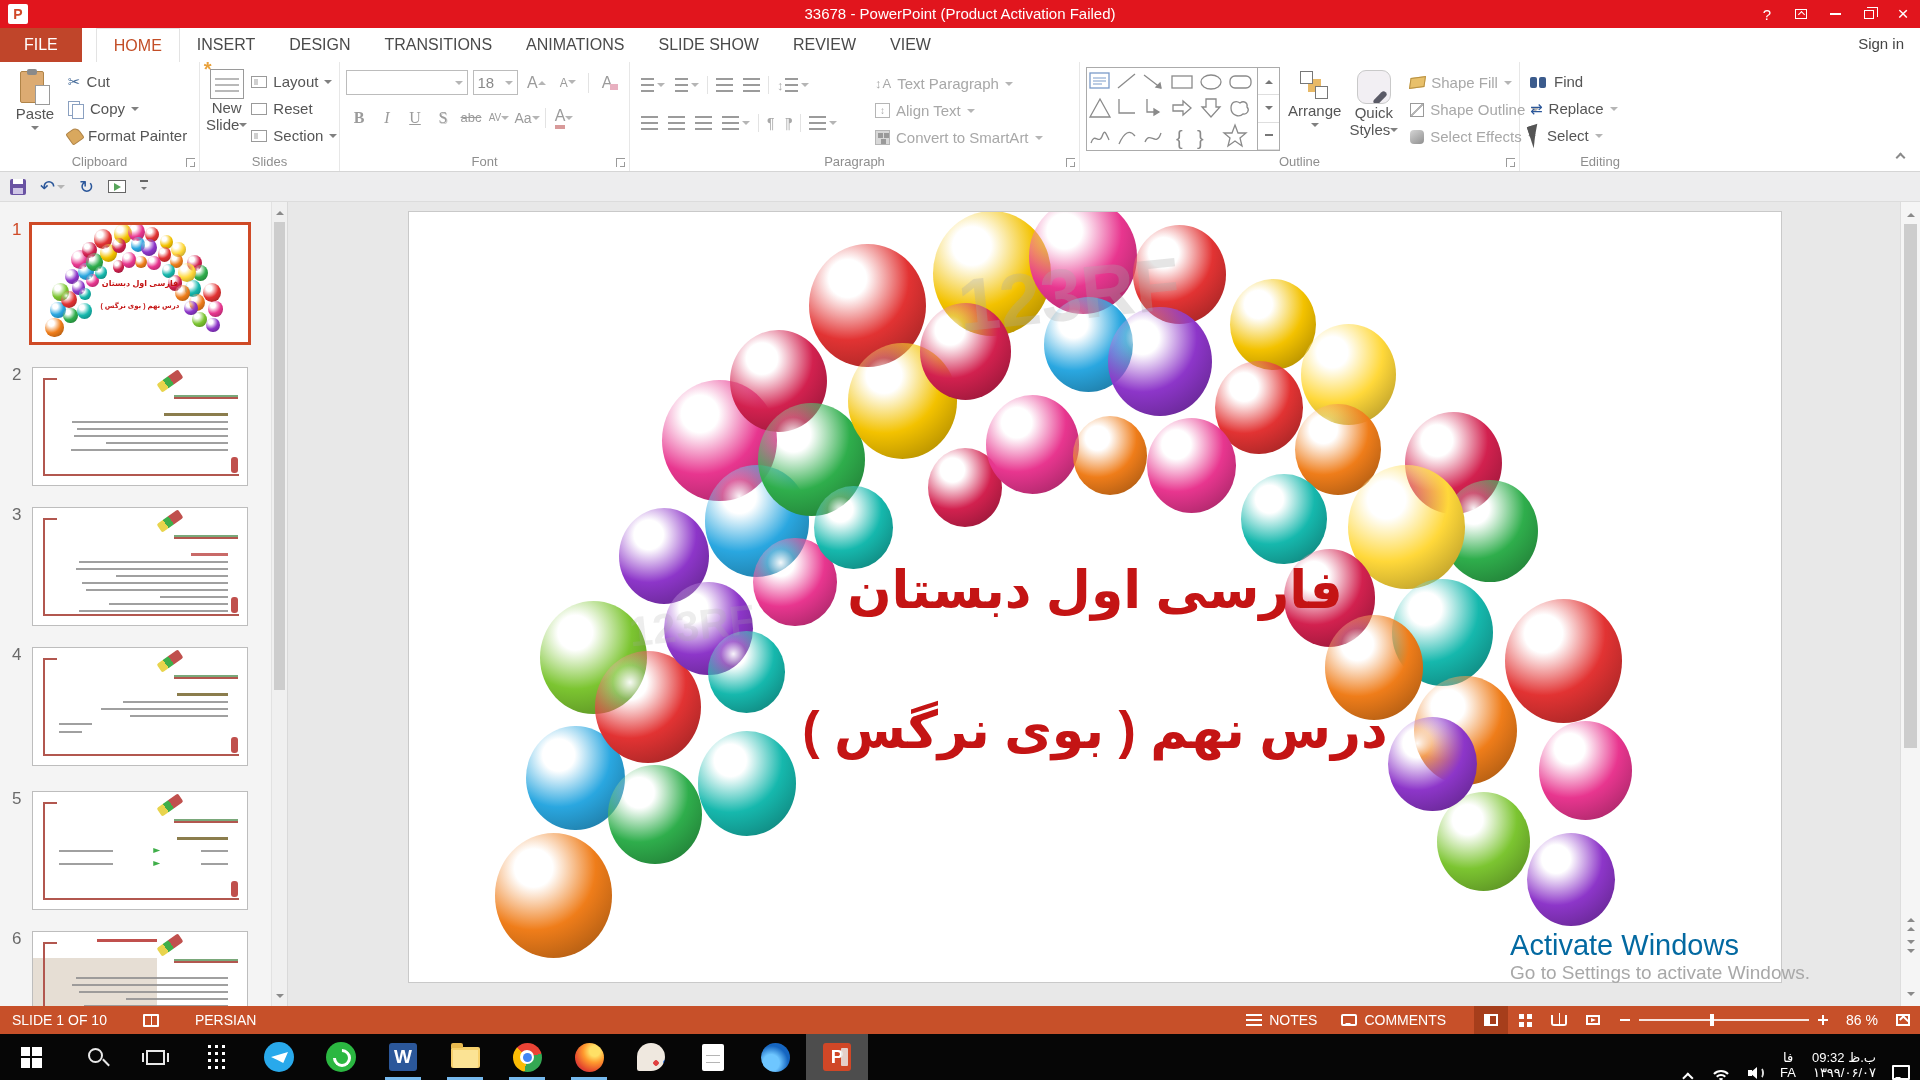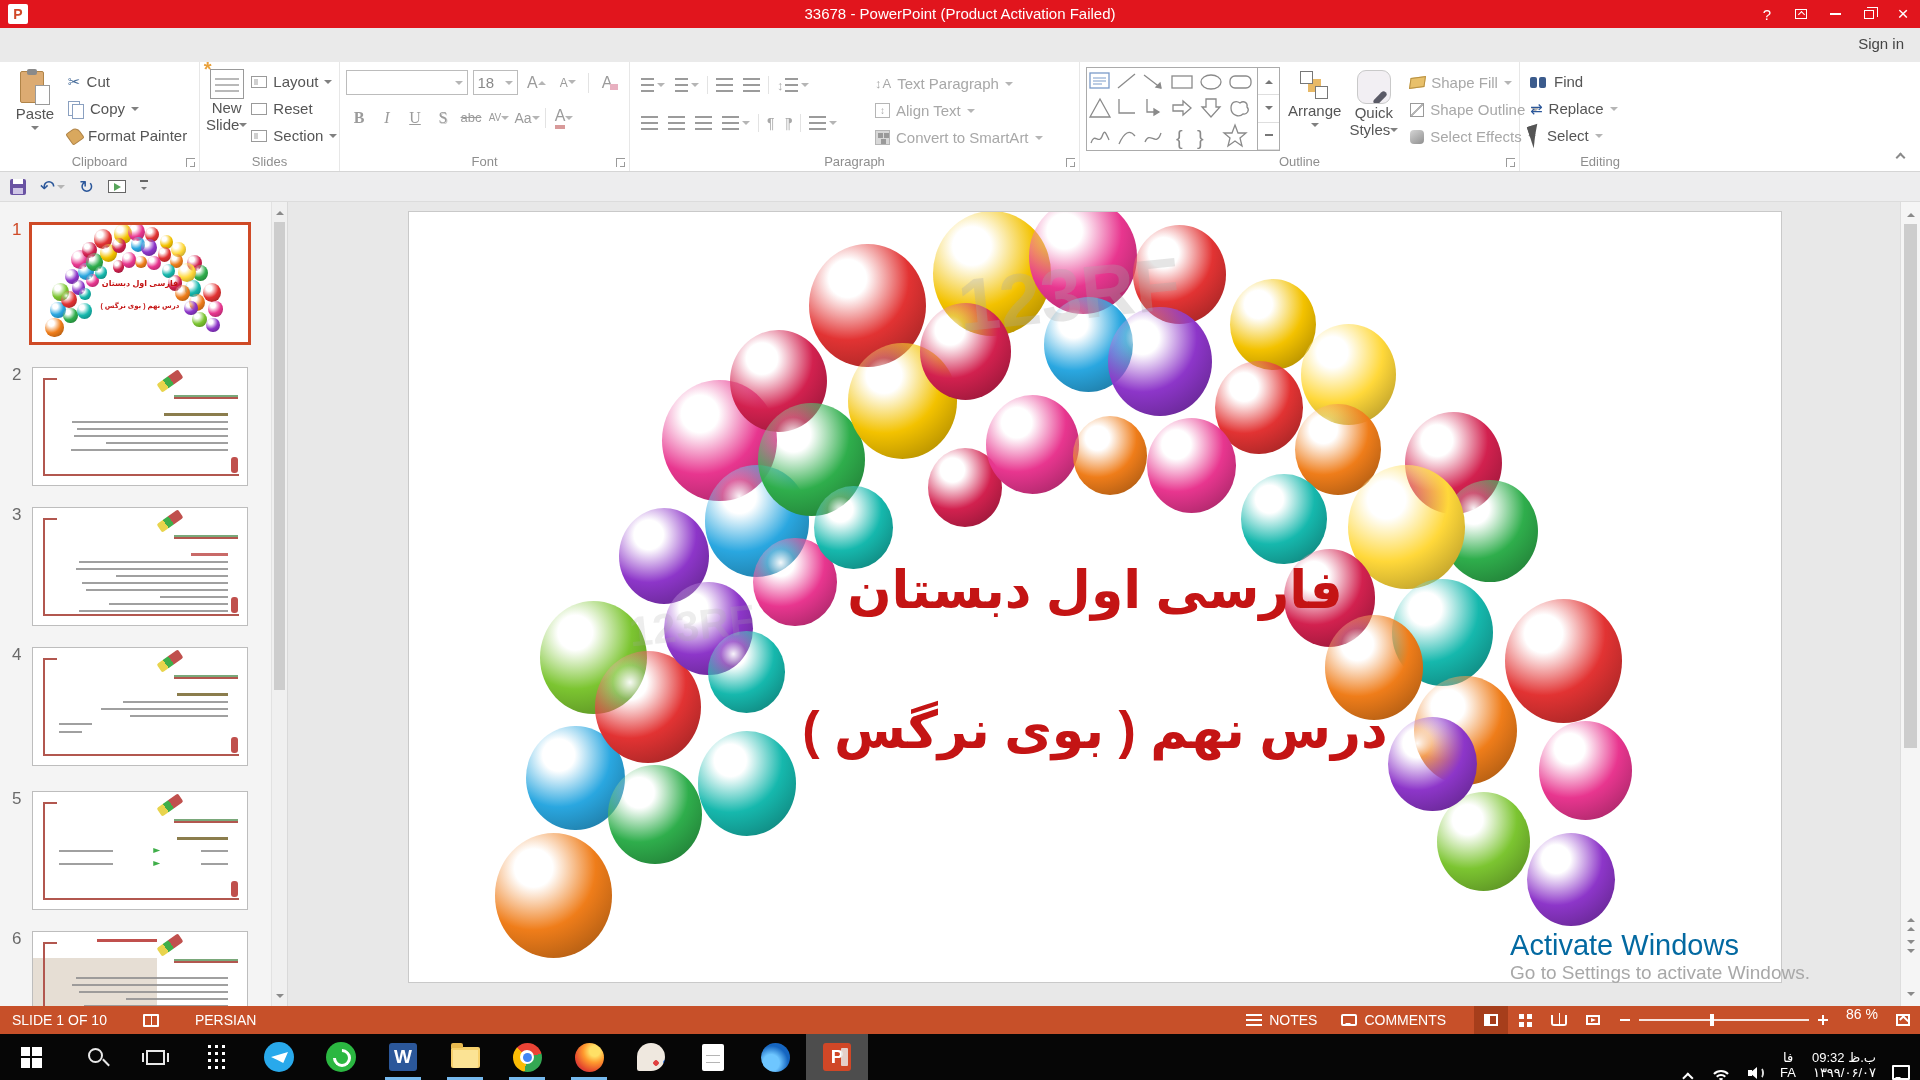--- a/index.html
+++ b/index.html
@@ -131,21 +131,21 @@
 .vscroll{position:absolute;right:0;top:202px;bottom:74px;width:20px;background:#f5f5f5;border-left:1px solid #ddd}
 .vthumb{position:absolute;left:3px;right:3px;top:22px;height:524px;background:#cdcdcd}
 .dbl{position:absolute;left:0;right:0;height:24px;display:flex;flex-direction:column;align-items:center;justify-content:center;gap:1px}
 .t-u{width:0;height:0;border:4px solid transparent;border-bottom-color:#8a8a8a}
 .t-d{width:0;height:0;border:4px solid transparent;border-top-color:#8a8a8a}
 .collapse{position:absolute;right:12px;top:150px;width:16px;height:14px;display:flex;align-items:center;justify-content:center}
 .chev-up{width:7px;height:7px;border-left:2px solid #8a8a8a;border-top:2px solid #8a8a8a;transform:rotate(45deg)}
 
 .status{position:absolute;left:0;right:0;bottom:46px;height:28px;background:#c75029;color:#fff;display:flex;align-items:center;font-size:14px}
 .st-left{display:flex;align-items:center;gap:36px;padding-left:12px;flex:1}
-.st-right{display:flex;height:100%}
+.st-right{display:flex;align-items:center;height:100%}
 .st-item{display:flex;align-items:center;gap:7px;padding:0 12px;height:100%}
 .viewbtn{width:34px;height:100%;display:flex;align-items:center;justify-content:center}
 .viewbtn.active{background:#a63e1b}
 .book{width:16px;height:13px;border:2px solid #fff;border-radius:1px;position:relative}
 .book:before{content:"";position:absolute;left:50%;top:0;bottom:0;width:1px;background:#fff}
 .ico-notes{width:16px;height:12px;background:repeating-linear-gradient(to bottom,#fff 0 2px,transparent 2px 5px)}
 .ico-comm{width:16px;height:12px;border:2px solid #fff;border-radius:2px;position:relative}
 .ico-comm:before{content:"";position:absolute;left:2px;bottom:-5px;border:3px solid transparent;border-top-color:#fff}
 .ico-norm{width:14px;height:12px;border:2px solid #fff;background:linear-gradient(to right,#fff 35%,transparent 35%)}
 .sort4{width:13px;height:13px;background:
@@ -234,20 +234,32 @@
       <div class="tb-btn">
           <span class="mini-bar"></span>
         </div>
       <div class="tb-btn">
           <span class="restore"></span>
         </div>
       <div class="tb-btn" style="font-size:19px">×</div>
     </div>
   </div>
 
+  <div class="tabrow">
+    <div class="tab-file">FILE</div>
+    <div style="width:14px"></div>
+    <div class="tab active">HOME</div>
+    <div class="tab">INSERT</div>
+    <div class="tab">DESIGN</div>
+    <div class="tab">TRANSITIONS</div>
+    <div class="tab">ANIMATIONS</div>
+    <div class="tab">SLIDE SHOW</div>
+    <div class="tab">REVIEW</div>
+    <div class="tab">VIEW</div>
+  </div>
   <div class="signin">Sign in</div>
 
   <div class="ribbon">
 
     <div class="rgroup" style="width:200px">
       <div class="rbody">
         <div class="bigbtn">
           <span class="ico-paste">
               <span class="board"></span>
               <span class="clip"></span>

